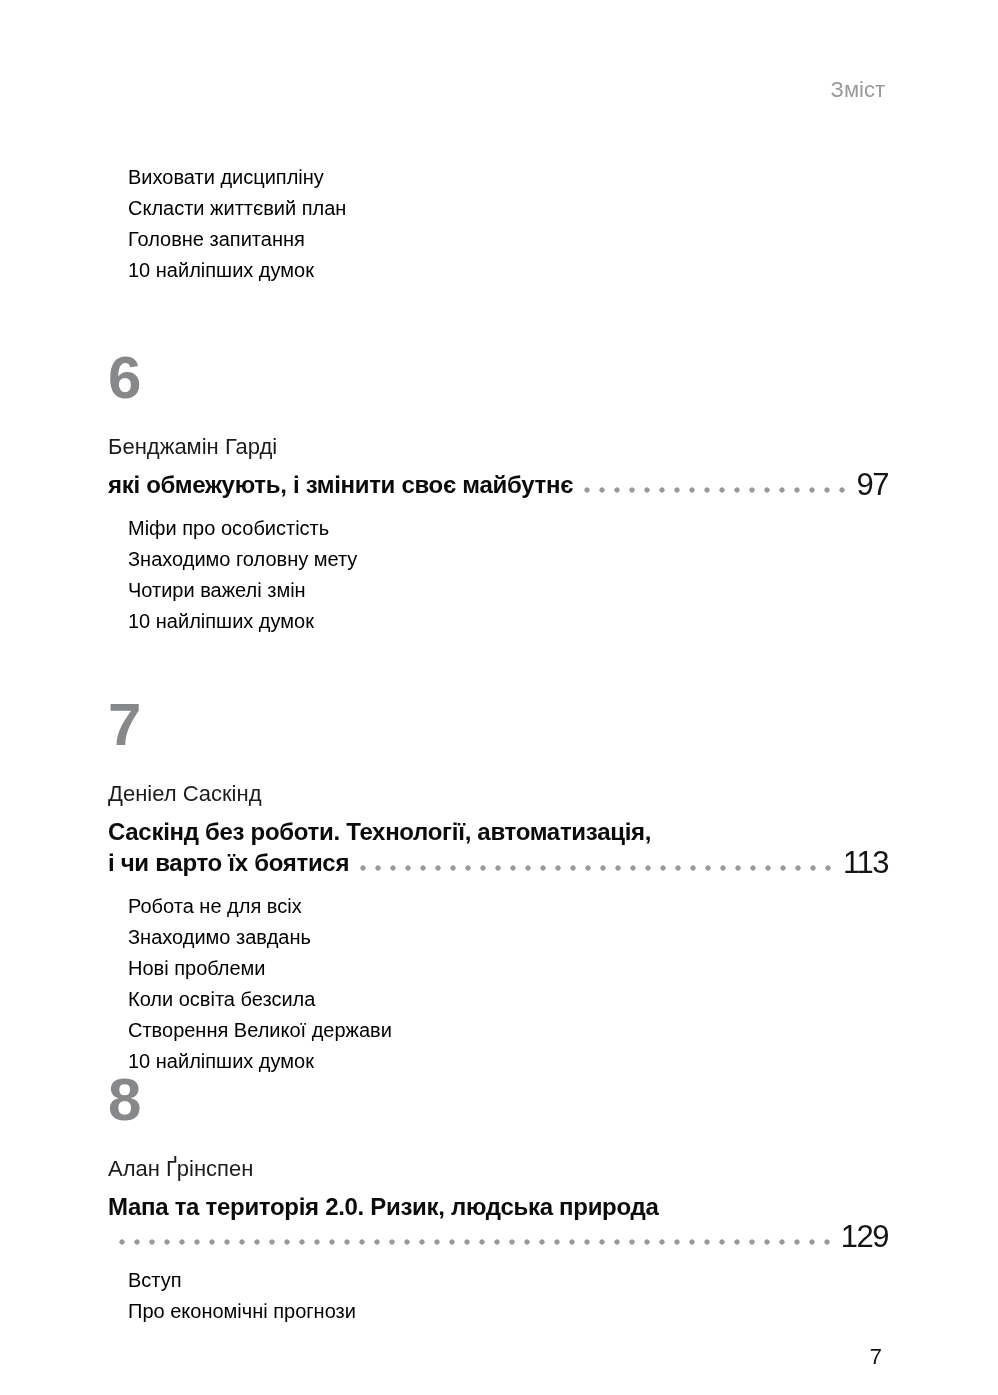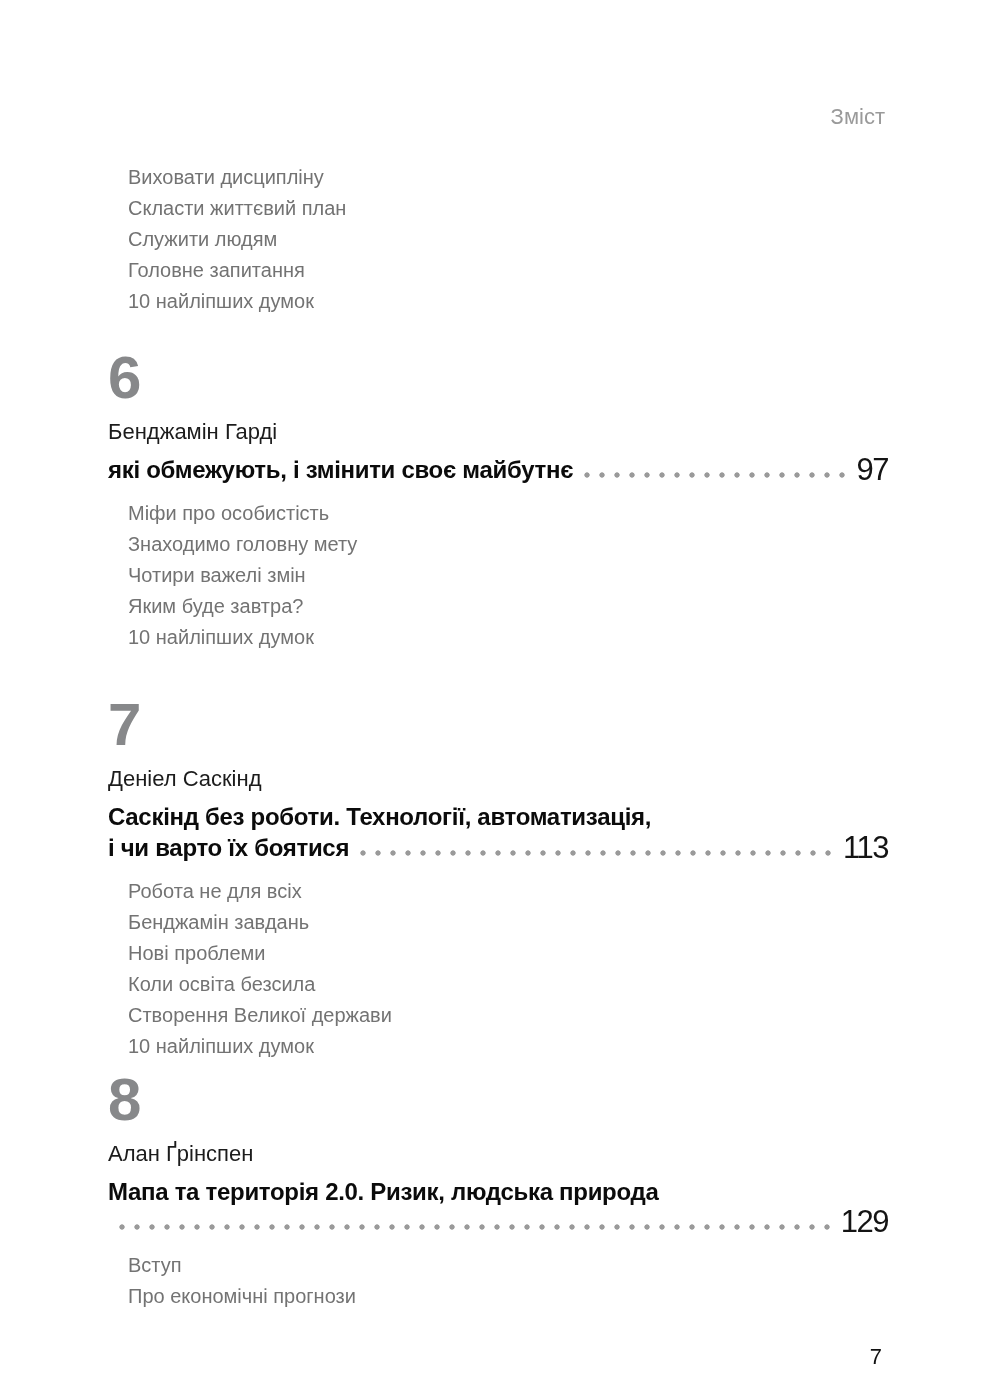--- a/index.html
+++ b/index.html
@@ -12,34 +12,34 @@
   .page {
     position: relative;
     width: 998px;
     height: 1395px;
     background: #ffffff;
     overflow: hidden;
   }
   
   .running-head {
     position: absolute;
-    top: 105px;
+    top: 78px;
     right: 113px;
     font-size: 22px;
     line-height: 24px;
     color: #9a9a9a;
   }
   
   .sub-list {
     list-style: none;
     margin: 0;
     padding: 0;
     font-size: 20px;
     line-height: 31px;
-    color: #737373;
+    color: #000000;
   }
   .sub-list li { white-space: pre; }
   .intro-list {
     position: absolute;
     top: 162px;
     left: 128px;
   }
   
   .chapter {
     position: absolute;
@@ -47,21 +47,21 @@
     right: 110px;
   }
   .chapter-num {
     font-size: 60px;
     font-weight: 700;
     line-height: 60px;
     color: #87888a;
     letter-spacing: -1px;
   }
   .chapter-author {
-    margin-top: 11px;
+    margin-top: 26px;
     font-size: 22px;
     line-height: 26px;
     color: #1c1c1c;
   }
   .chapter-title {
     margin-top: 9px;
     font-weight: 700;
     font-size: 24px;
     line-height: 31px;
     color: #0b0b0b;
@@ -108,58 +108,56 @@
 </head>
 <body>
 
 <div class="page">
 
   <div class="running-head">Зміст</div>
 
   <ul class="sub-list intro-list">
     <li>Виховати дисципліну</li>
     <li>Скласти життєвий план</li>
-    <li>Служити людям</li>
     <li>Головне запитання</li>
     <li>10 найліпших думок</li>
   </ul>
 
   <section class="chapter" style="top: 348px;">
     <div class="chapter-num">6</div>
     <div class="chapter-author">Бенджамін Гарді</div>
     <div class="chapter-title">
       <div class="title-row">
         <span class="title-line2">які обмежують, і змінити своє майбутнє</span>
         <span class="dot-leader"></span>
         <span class="chapter-pagenum">97</span>
       </div>
     </div>
     <ul class="sub-list">
       <li>Міфи про особистість</li>
       <li>Знаходимо головну мету</li>
       <li>Чотири важелі змін</li>
-      <li>Яким буде завтра?</li>
       <li>10 найліпших думок</li>
     </ul>
   </section>
 
   <section class="chapter" style="top: 695px;">
     <div class="chapter-num">7</div>
     <div class="chapter-author">Деніел Саскінд</div>
     <div class="chapter-title">
       <div class="title-line1">Саскінд без роботи. Технології, автоматизація,</div>
       <div class="title-row">
         <span class="title-line2">і чи варто їх боятися</span>
         <span class="dot-leader"></span>
         <span class="chapter-pagenum">113</span>
       </div>
     </div>
     <ul class="sub-list">
       <li>Робота не для всіх</li>
-      <li>Бенджамін завдань</li>
+      <li>Знаходимо завдань</li>
       <li>Нові проблеми</li>
       <li>Коли освіта безсила</li>
       <li>Створення Великої держави</li>
       <li>10 найліпших думок</li>
     </ul>
   </section>
 
   <section class="chapter" style="top: 1070px;">
     <div class="chapter-num">8</div>
     <div class="chapter-author">Алан Ґрінспен</div>

